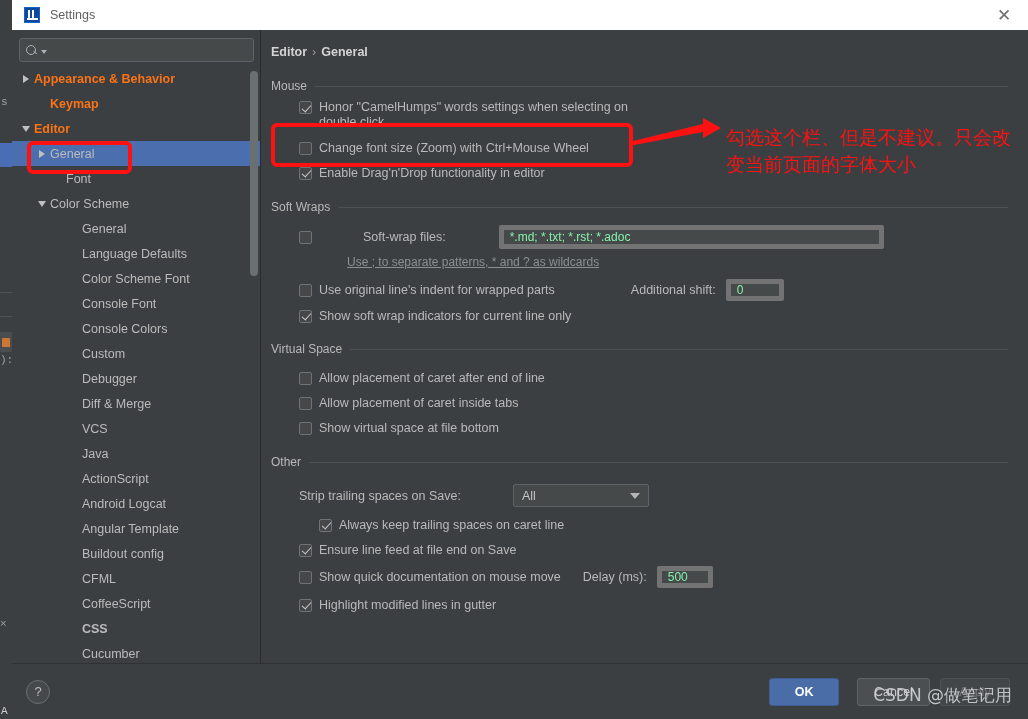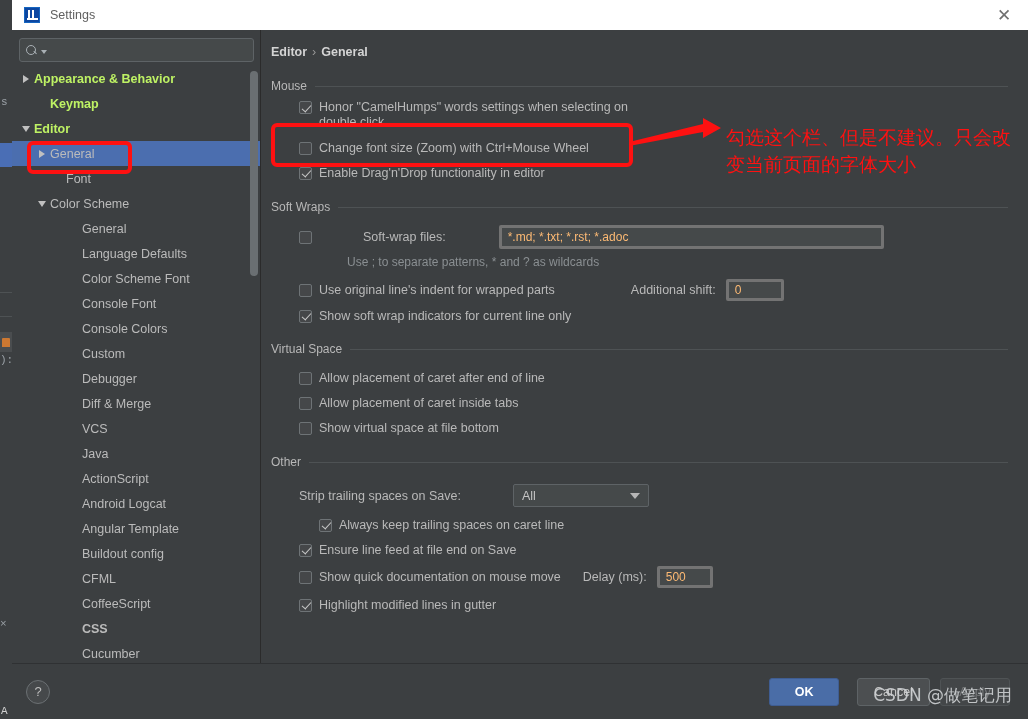--- a/index.html
+++ b/index.html
@@ -78,21 +78,21 @@
     flex:1 1 auto; background:transparent; border:none; outline:none;
     color:#bbbbbb; font-size:12px; font-family:"Liberation Sans", sans-serif;
     margin-left:4px;
   }
 
   .tree { position:absolute; left:0; top:36px; right:0; bottom:0; overflow:hidden; }
   .tree-row {
     height:25px; display:flex; align-items:center; font-size:12.5px;
     color:#bbbbbb; padding-left:6px; white-space:nowrap;
   }
-  .tree-row.bold { font-weight:bold; color:#bef264; }
+  .tree-row.bold { font-weight:bold; color:#f97316; }
   .tree-row.selected { background:#4b6eaf; }
   .tw {
     width:16px; flex:0 0 16px; display:flex; align-items:center; justify-content:center;
   }
   .tw .tri-right {
     width:0;height:0;border-top:4.5px solid transparent;border-bottom:4.5px solid transparent;
     border-left:6px solid #c0c0c0;
   }
   .tw .tri-down {
     width:0;height:0;border-left:4.5px solid transparent;border-right:4.5px solid transparent;
@@ -128,25 +128,25 @@
     background:#454749; border-radius:2px; position:relative; margin-right:7px;
   }
   .cb.checked::after {
     content:""; position:absolute; left:3.5px; top:0.5px; width:4px; height:8px;
     border:solid #c8c8c8; border-width:0 1.6px 1.6px 0; transform:rotate(42deg);
   }
   .lbl { white-space:nowrap; }
   .lbl.wrap { white-space:normal; }
 
   .txtfield {
-    background:#45494a; border:3px solid #737373; border-radius:2px;
-    color:#fdba74; font-size:12px; padding:3px 6px; outline:none;
+    background:#45494a; border:5px solid #737373; border-radius:2px;
+    color:#86efac; font-size:12px; padding:3px 6px; outline:none;
     font-family:"Liberation Sans", sans-serif;
   }
-  .hint { font-size:12px; color:#8a8f92; padding-left:48px; margin-top:6px; }
+  .hint { font-size:12px; color:#8a8f92; padding-left:48px; margin-top:6px;text-decoration:underline; }
 
   .combo {
     width:136px; height:23px; background:#45494a; border:1px solid #5e6366;
     border-radius:2px; display:flex; align-items:center; padding:0 8px;
     color:#c4c4c4; font-size:12.5px; justify-content:space-between;
   }
   .combo-arrow {
     width:0;height:0;border-left:5px solid transparent;border-right:5px solid transparent;
     border-top:6px solid #b6b6b6;
   }

